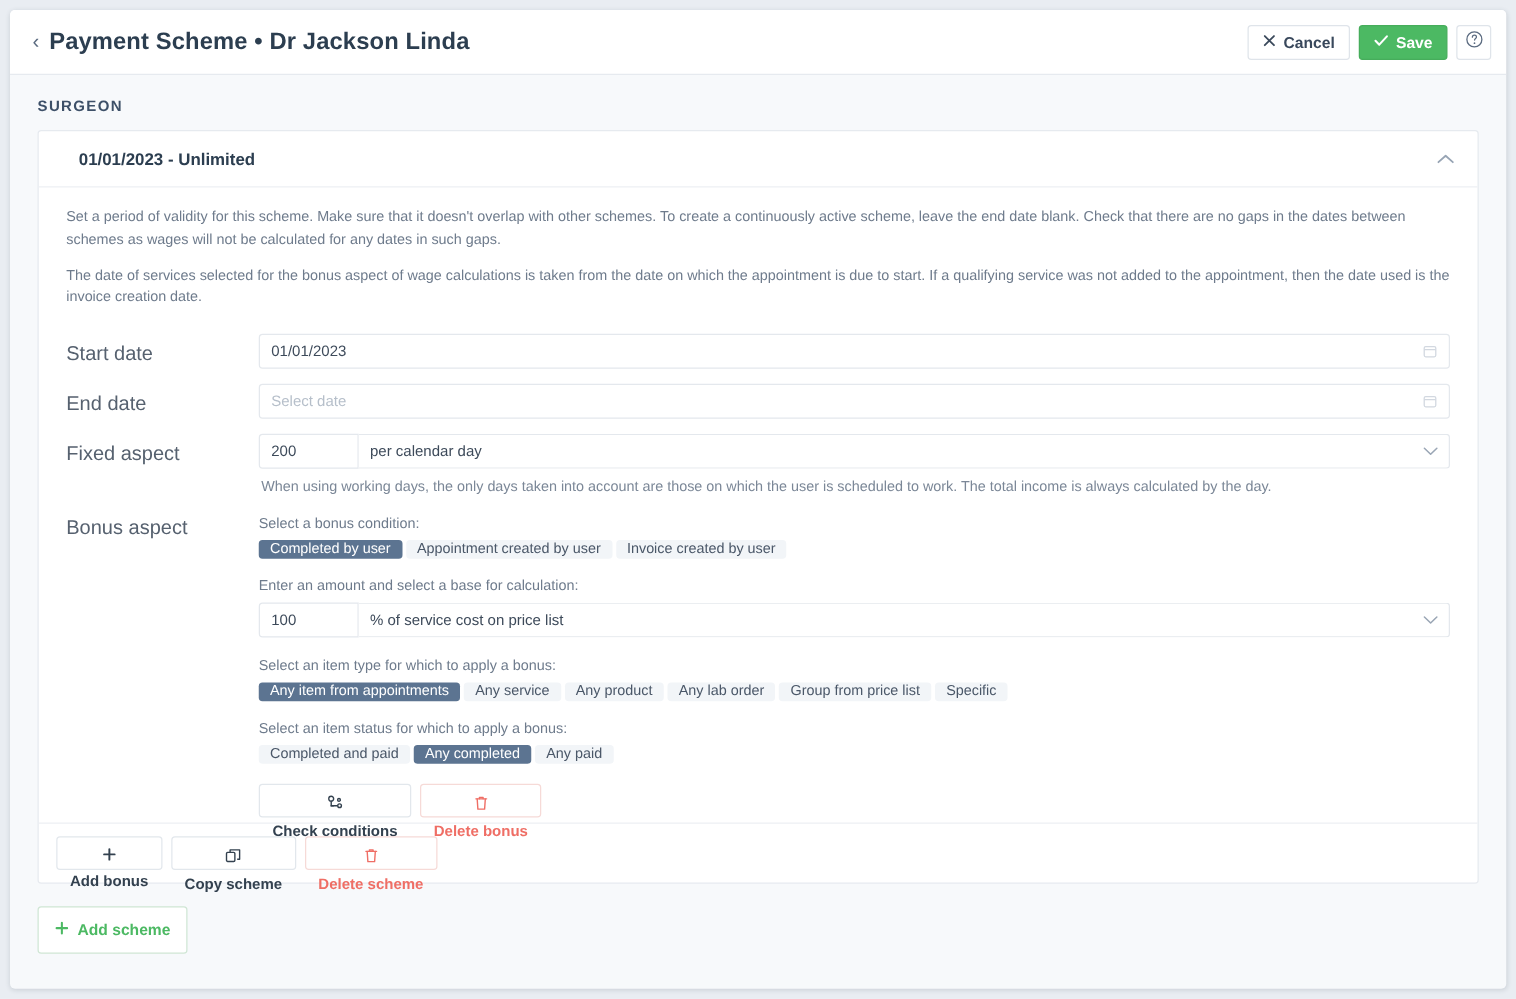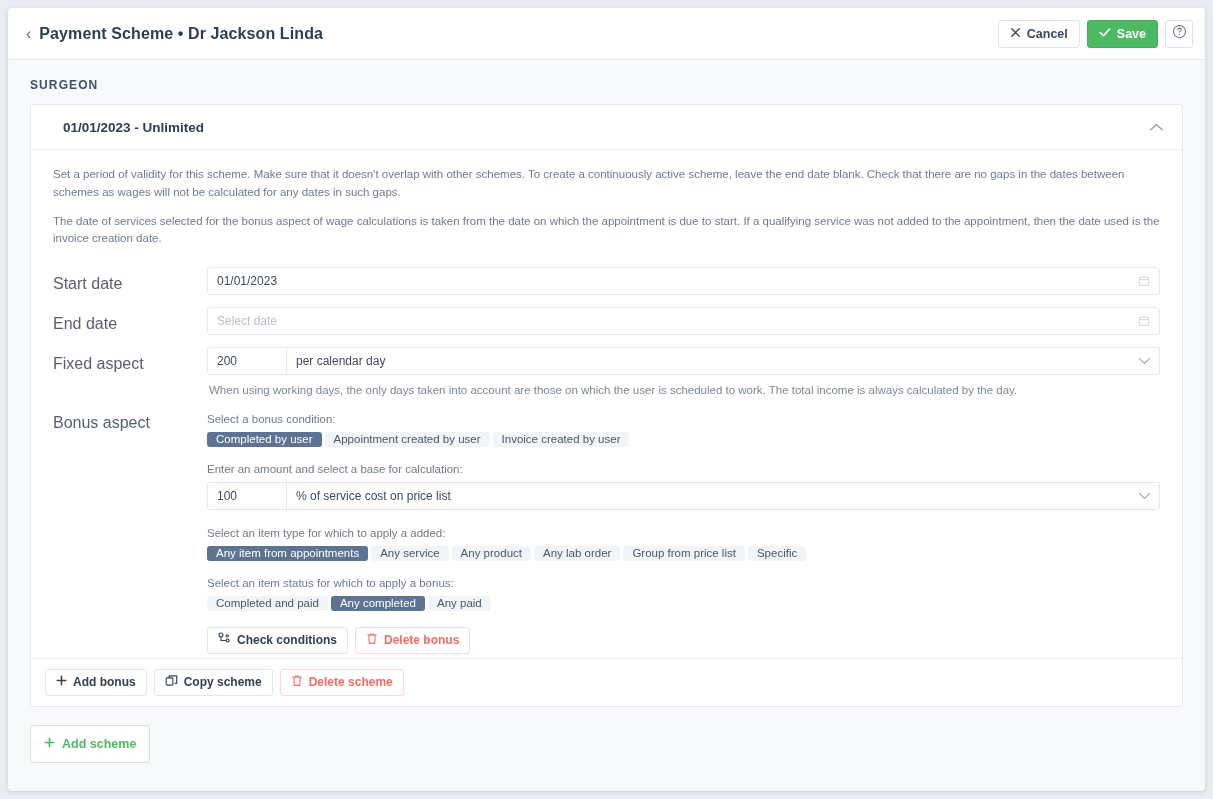--- a/index.html
+++ b/index.html
@@ -31,21 +31,21 @@
   }
   .back-chevron {
     color: #5b6b80;
     font-size: 16px;
     line-height: 1;
     padding: 4px 8px 4px 4px;
     cursor: pointer;
     font-weight: 400;
   }
   .page-title {
-    font-size: 16px;
+    font-size: 19px;
     font-weight: bold;
     color: #2c3e50;
     letter-spacing: .1px;
     white-space: nowrap;
   }
   .topbar-spacer { flex: 1; }
   .btn {
     display: inline-flex;
     align-items: center;
     gap: 6px;
@@ -216,20 +216,21 @@
     height: 27px;
     padding: 8px 10px;
     border: 1px solid #e2e7ec;
     border-radius: 3px;
     background: #fff;
     font-size: 12px;
     font-weight: bold;
     color: #33414f;
     cursor: pointer;
     white-space: nowrap;
+    flex-direction: column;
   }
   .mini-btn.danger { color: #ef6e65; border-color: #f6dad7; }
 
   .card-foot {
     border-top: 1px solid #edf0f4;
     padding: 10px 14px;
     display: flex;
     gap: 7px;
   }
 
@@ -380,21 +381,21 @@
             <div class="input sel">
               <span class="grow">% of service cost on price list</span>
               <span class="chev-icon">
                 <svg width="13" height="8" viewBox="0 0 14 9" fill="none" stroke="#9aa6b5" stroke-width="1.4" stroke-linecap="round" stroke-linejoin="round">
                   <path d="M1.4 1.8 L7 7.2 L12.6 1.8"></path>
                 </svg>
               </span>
             </div>
           </div>
 
-          <div class="sub-label">Select an item type for which to apply a added:</div>
+          <div class="sub-label">Select an item type for which to apply a bonus:</div>
           <div class="seg-group">
             <span class="seg active">Any item from appointments</span>
             <span class="seg">Any service</span>
             <span class="seg">Any product</span>
             <span class="seg">Any lab order</span>
             <span class="seg">Group from price list</span>
             <span class="seg">Specific</span>
           </div>
 
           <div class="sub-label">Select an item status for which to apply a bonus:</div>

